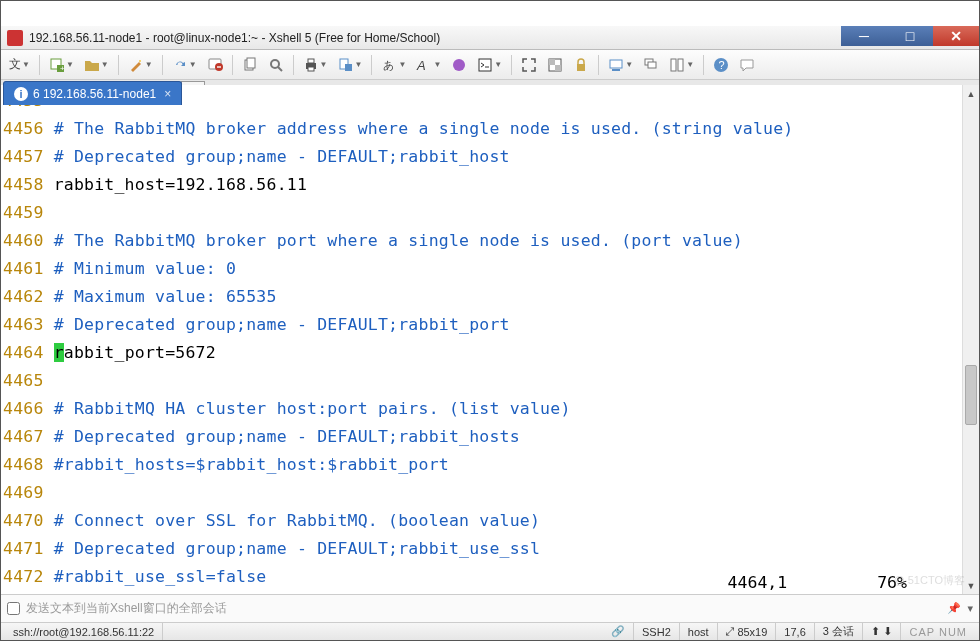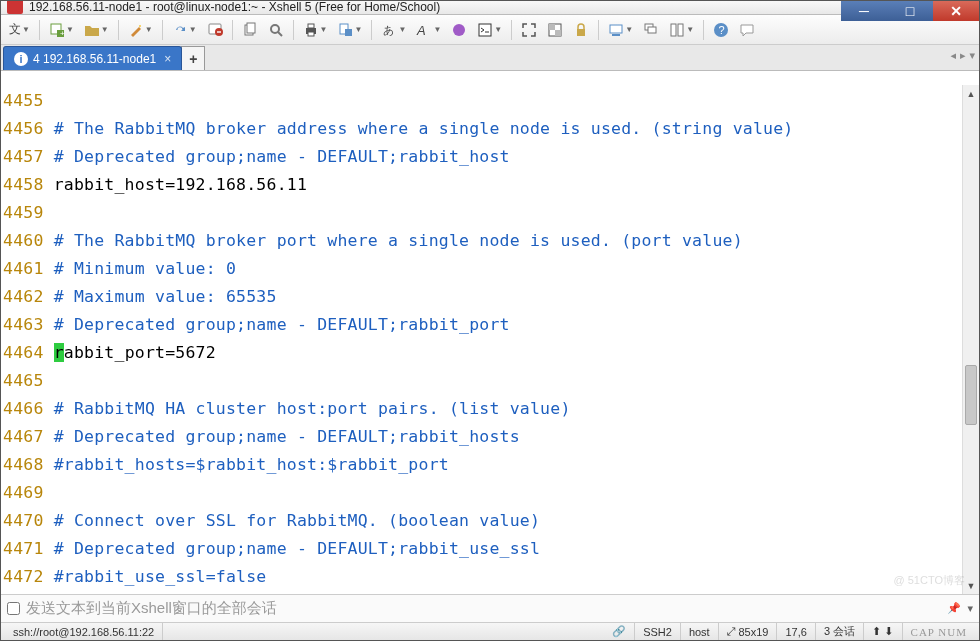--- a/index.html
+++ b/index.html
@@ -1,19 +1,19 @@
 <!DOCTYPE html>
 <html><head>
 <meta charset="utf-8">
 <style>
 * { margin: 0; padding: 0; box-sizing: border-box; }
 body { font-family: "Microsoft YaHei", "Segoe UI", Tahoma, sans-serif; font-size: 12px; background: #fff; width: 980px; height: 641px; overflow: hidden; border: 1px solid #555; position: relative; }
 
 
-.titlebar { height: 14px; background: linear-gradient(to bottom, #f8f8f8, #e8e8e8); display: flex; align-items: flex-end; border-bottom: 1px solid #bbb; }
+.titlebar { height: 24px; background: linear-gradient(to bottom, #f8f8f8, #e8e8e8); display: flex; align-items: center; border-bottom: 1px solid #bbb; margin-top: 25px; }
 .titlebar .app-icon { width: 16px; height: 16px; margin: 0 6px; background: #c33; border-radius: 2px; }
 .titlebar .title-text { flex: 1; color: #222; font-size: 12px; }
 .win-controls { display: flex; height: 100%; }
 .win-btn { width: 46px; height: 20px; margin-top:0; display: flex; align-items: center; justify-content: center; color: #fff; font-size: 14px; font-weight: bold; }
 .win-min { background: linear-gradient(to bottom, #5a7fb8, #3d5f96); }
 .win-max { background: linear-gradient(to bottom, #5a7fb8, #3d5f96); }
 .win-close { background: linear-gradient(to bottom, #d96a5a, #c0392b); }
 
 
 .toolbar { height: 30px; background: linear-gradient(to bottom, #fdfdfd, #ececec); border-bottom: 1px solid #ccc; display: flex; align-items: center; padding: 0 4px; gap: 2px; }
@@ -41,28 +41,28 @@
 .vim-status { position: absolute; right: 72px; bottom: 2px; font-family: "Consolas", monospace; font-size: 16.5px; color: #000; display: flex; gap: 90px; }
 .scrollbar { width: 17px; background: #f0f0f0; border-left: 1px solid #ddd; position: relative; }
 .scroll-thumb { position: absolute; top: 280px; left: 2px; right: 2px; height: 60px; background: #c8c8c8; border: 1px solid #aaa; border-radius: 2px; }
 .scroll-arrow { position: absolute; left: 0; right: 0; height: 17px; display: flex; align-items: center; justify-content: center; font-size: 9px; color: #555; }
 .scroll-arrow.up { top: 0; }
 .scroll-arrow.down { bottom: 0; }
 
 
 .sendbar { position: absolute; bottom: 18px; left: 0; right: 0; height: 28px; border-top: 1px solid #ccc; background: #fafafa; display: flex; align-items: center; padding: 0 6px; }
 .sendbar input[type=checkbox] { margin-right: 6px; }
-.sendbar .hint { color: #9a9a9a; flex: 1; font-size: 15px; }
+.sendbar .hint { color: #9a9a9a; flex: 1; font-size: 12px; }
 .sendbar .opts { display: flex; gap: 6px; color: #666; font-size: 11px; }
 
 
 .statusbar { position: absolute; bottom: 0; left: 0; right: 0; height: 18px; background: linear-gradient(to bottom,#f6f6f6,#e6e6e6); border-top: 1px solid #ccc; display: flex; align-items: center; font-size: 11px; color: #333; padding: 0 4px; }
 .statusbar .cell { padding: 0 8px; border-right: 1px solid #ccc; height: 100%; display: flex; align-items: center; }
 .statusbar .spacer { flex: 1; }
-.statusbar .caps { color: #999; letter-spacing: 1px; font-family: Liberation Serif, serif; }
+.statusbar .caps { color: #999; letter-spacing: 1px; }
 
 .watermark { position: absolute; right: 14px; bottom: 52px; color: rgba(120,120,120,0.25); font-size: 11px; pointer-events: none; }
 
 
 .i-new { fill:#6a9e3e; } .i-open { fill:#caa84a; } .i-wand { fill:#d08a3a; }
 .i-reconn { fill:#5b8fc7; } .i-disc { fill:#c0392b; } .i-copy { fill:#777; }
 .i-find { fill:#777; } .i-print { fill:#555; } .i-props { fill:#5b8fc7; }
 .i-font { fill:#444; } .i-color { fill:#a05bc7; } .i-script { fill:#333; }
 .i-full { fill:#555; } .i-trans { fill:#555; } .i-lock { fill:#caa84a; }
 .i-host { fill:#5b8fc7; } .i-cascade { fill:#777; } .i-tile { fill:#777; }
@@ -227,21 +227,21 @@
   <div class="tb-item">
       <svg class="tb-icon i-chat" viewBox="0 0 16 16">
         <path d="M2 3h12v8H7l-3 3v-3H2z" fill="#fff" stroke="#999"></path>
       </svg>
     </div>
 </div>
 
 <div class="tabbar">
   <div class="tab active">
     <span class="tab-icon">i</span>
-    <span>4 192.168.56.11-node1</span>
+    <span>6 192.168.56.11-node1</span>
     <span class="close-x">×</span>
   </div>
   <div class="tab newtab">+</div>
   <div class="tab-nav-right">
     <span>◂</span>
     <span>▸</span>
     <span>▾</span>
   </div>
 </div>
 
@@ -263,20 +263,24 @@
 <span class="ln">4469</span> 
 <span class="ln">4470</span> <span class="txt-comment"># Connect over SSL for RabbitMQ. (boolean value)</span>
 <span class="ln">4471</span> <span class="txt-comment"># Deprecated group;name - DEFAULT;rabbit_use_ssl</span>
 <span class="ln">4472</span> <span class="txt-comment">#rabbit_use_ssl=false</span>
 </div>
   <div class="scrollbar">
     <div class="scroll-arrow up">▲</div>
     <div class="scroll-thumb"></div>
     <div class="scroll-arrow down">▼</div>
   </div>
+  <div class="vim-status">
+    <span>4464,1</span>
+    <span>76%</span>
+  </div>
 </div>
 
 <div class="watermark">@ 51CTO博客</div>
 
 <div class="sendbar">
   <input type="checkbox" style="">
   <div class="hint">发送文本到当前Xshell窗口的全部会话</div>
   <div class="opts">
     <span>📌</span>
     <span>▾</span>

